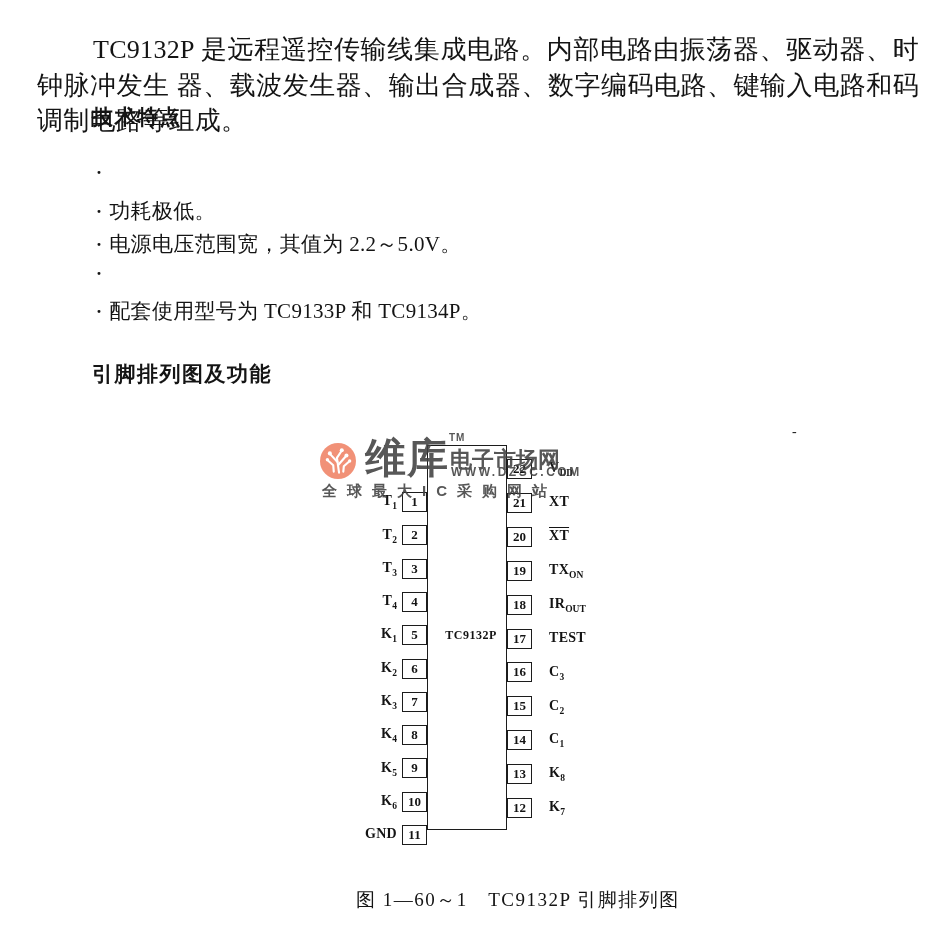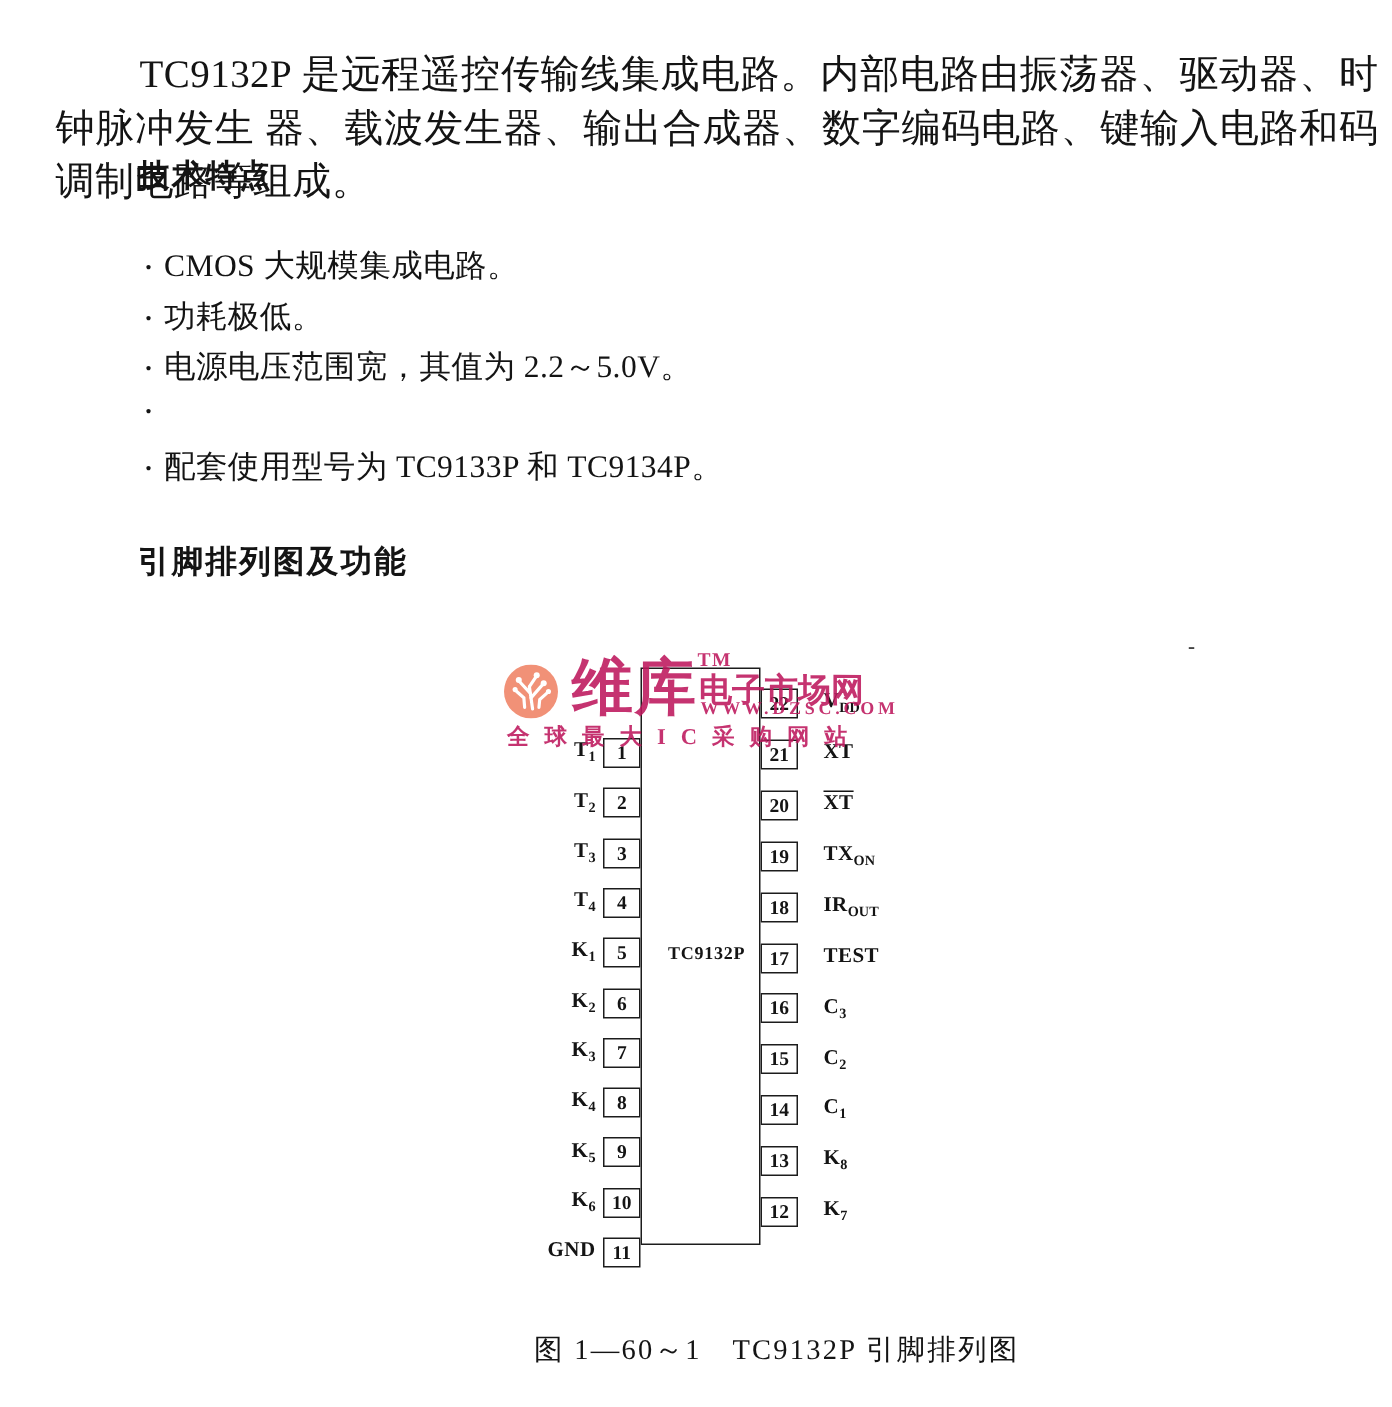--- a/index.html
+++ b/index.html
@@ -50,45 +50,44 @@
     display:flex;align-items:center;justify-content:center;
     font-size:13px;font-weight:bold;
   }
   .plabel{font-size:14px;font-weight:bold;letter-spacing:.3px;white-space:nowrap;}
   .plabel .sub{font-size:9.5px;vertical-align:-3.5px;letter-spacing:0;}
   .pin-row.l .plabel{margin-right:5px;}
   .pin-row.r .plabel{margin-left:17px;}
   .ovl{text-decoration:overline;}
   
   .watermark{
-    position:absolute;left:336px;top:426px;width:310px;height:90px;
-    color:#be185d;opacity:.88;pointer-events:none;z-index:5;
-    font-family:Liberation Serif, serif;
+    position:absolute;left:320px;top:426px;width:310px;height:90px;
+    color:#404040;opacity:.88;pointer-events:none;z-index:5;
+    font-family:Liberation Sans, sans-serif;
   }
   .watermark>*{position:absolute;}
   .wlogo{left:0;top:17px;width:36px;height:36px;}
   .wbrand{left:45px;top:12px;font-size:41px;font-weight:900;letter-spacing:1px;line-height:1;}
-  .wtm{left:129px;top:6px;font-size:13px;font-weight:bold;letter-spacing:1px;}
+  .wtm{left:129px;top:6px;font-size:10px;font-weight:bold;letter-spacing:1px;}
   .wmarket{left:130px;top:23px;font-size:22px;font-weight:900;letter-spacing:0;line-height:1;}
   .wurl{left:131px;top:39px;font-size:12px;font-weight:bold;letter-spacing:2.5px;}
   .wtag{left:2px;top:56px;font-size:15px;font-weight:bold;letter-spacing:10px;white-space:nowrap;}
 </style>
 </head>
 <body>
 
 <div id="page">
 
   <p class="intro">TC9132P 是远程遥控传输线集成电路。内部电路由振荡器、驱动器、时钟脉冲发生 器、载波发生器、输出合成器、数字编码电路、键输入电路和码调制电路等组成。</p>
 
   <div class="h1 h-feat">技术特点</div>
 
   <div class="features">
     <div class="feat-item">
         <span class="bullet">·</span>
-        <span>CMOS 大规模集成电路。</span>
       </div>
     <div class="feat-item">
         <span class="bullet">·</span>
         <span>功耗极低。</span>
       </div>
     <div class="feat-item">
         <span class="bullet">·</span>
         <span>电源电压范围宽，其值为 2.2～5.0V。</span>
       </div>
     <div class="feat-item">

